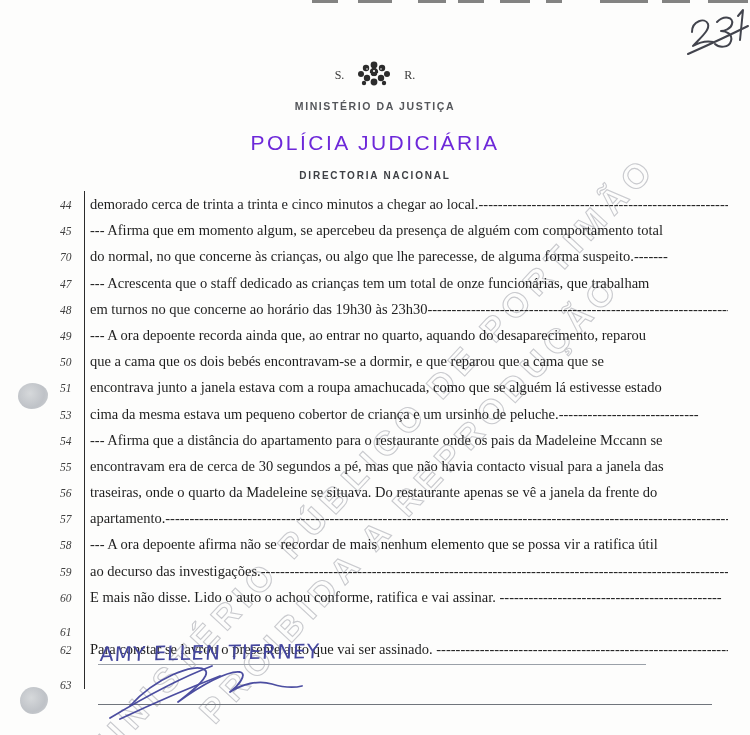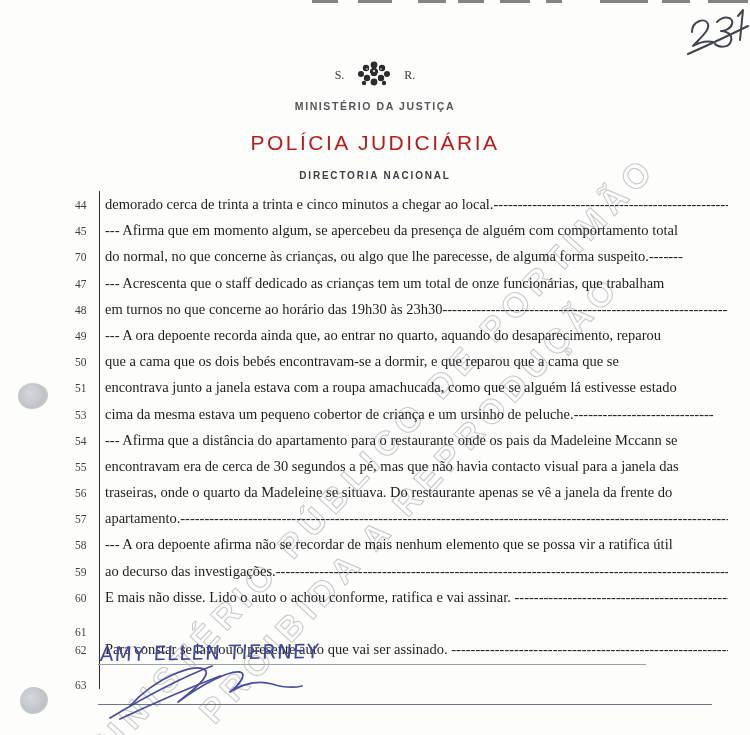--- a/index.html
+++ b/index.html
@@ -20,21 +20,21 @@
     font-size:12px;color:#3a3a3a;
   }
   .ministry{
     position:absolute;top:100px;left:0;width:100%;text-align:center;
     font-family:"Liberation Sans", sans-serif;font-size:10.5px;font-weight:600;
     letter-spacing:1.6px;color:#54565a;
   }
   .pj-title{
     position:absolute;top:131px;left:0;width:100%;text-align:center;
     font-family:"Liberation Sans", sans-serif;font-size:21px;font-weight:400;
-    letter-spacing:2.5px;color:#b91c1c;
+    letter-spacing:2.5px;color:#6d28d9;
   }
   .directoria{
     position:absolute;top:170px;left:0;width:100%;text-align:center;
     font-family:"Liberation Sans", sans-serif;font-size:10px;font-weight:700;
     letter-spacing:1.8px;color:#3e4045;
   }
   
   .watermark{
     position:absolute;left:30px;top:265px;width:720px;height:430px;
     display:flex;flex-direction:column;align-items:center;justify-content:center;
@@ -45,21 +45,21 @@
     letter-spacing:7px;white-space:nowrap;
     color:rgba(176,178,184,0.40);
   }
   @supports (-webkit-text-stroke: 1px #000){
     .watermark span{color:transparent;-webkit-text-stroke:1.1px #c9cace;}
   }
   
   #body-rows{position:absolute;left:60px;top:191px;width:668px;}
   .doc-row{display:flex;align-items:baseline;height:26.2px;line-height:26.2px;}
   .line-num{
-    flex:0 0 24px;margin-left:15px;font-size:11.5px;color:#3f3f3f;
+    flex:0 0 24px;margin-left:0;font-style:italic;font-size:11.5px;color:#3f3f3f;
   }
   .line-text{
     flex:1 1 auto;border-left:1.4px solid #2b2b2b;padding-left:5px;
     font-size:14.5px;white-space:nowrap;overflow:hidden;height:26.2px;
   }
   
   .hand-name{
     position:absolute;left:100px;top:640px;width:300px;
     font-family:"DejaVu Sans", sans-serif;font-size:20px;letter-spacing:1px;
     color:#44469e;transform:rotate(-0.8deg) skewX(-4deg);white-space:nowrap;

